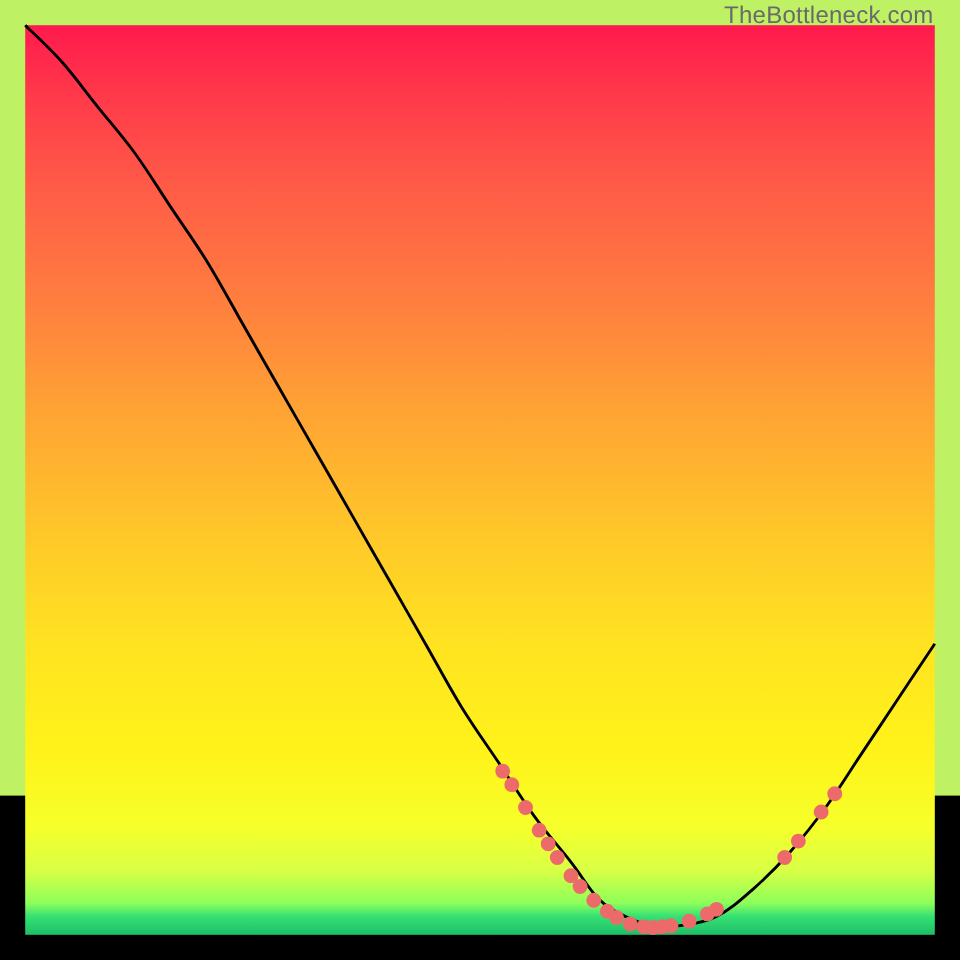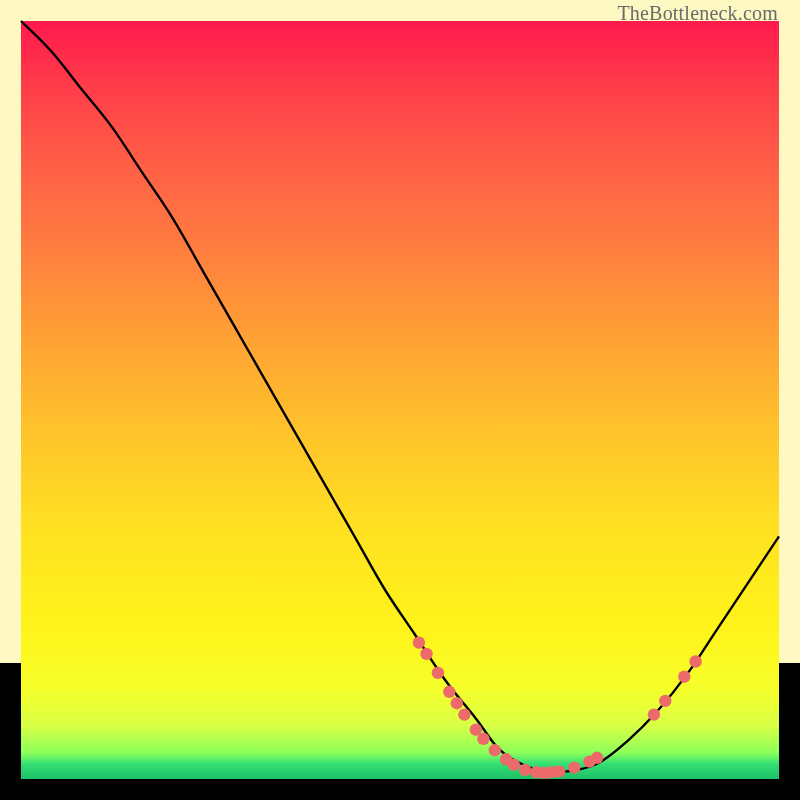--- a/index.html
+++ b/index.html
@@ -9,22 +9,21 @@
     height: 800px;
     background: #000;
     overflow: hidden;
     font-family: Arial, Helvetica, sans-serif;
   }
   .frame {
     position: absolute;
     left: 0; top: 0;
     width: 800px;
     height: 663px;
-    background: #fef9c3;
-    font-family: Liberation Serif, serif;
+    background: #bef264;
   }
   .plot {
     position: absolute;
     left: 21px;
     top: 21px;
     width: 758px;
     height: 758px;
     
     background: linear-gradient(to bottom,
       #ff1a4d 0%,

